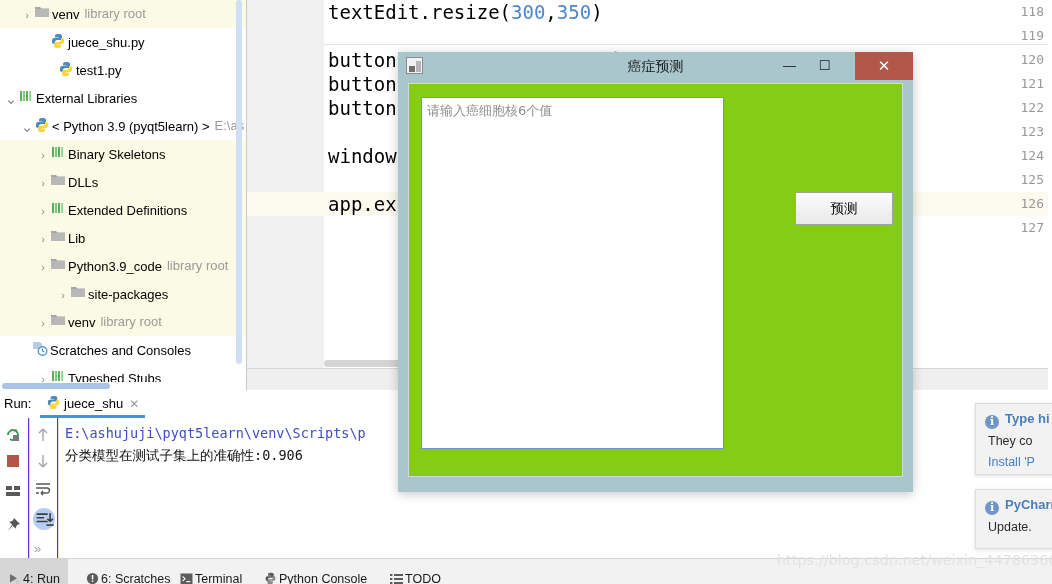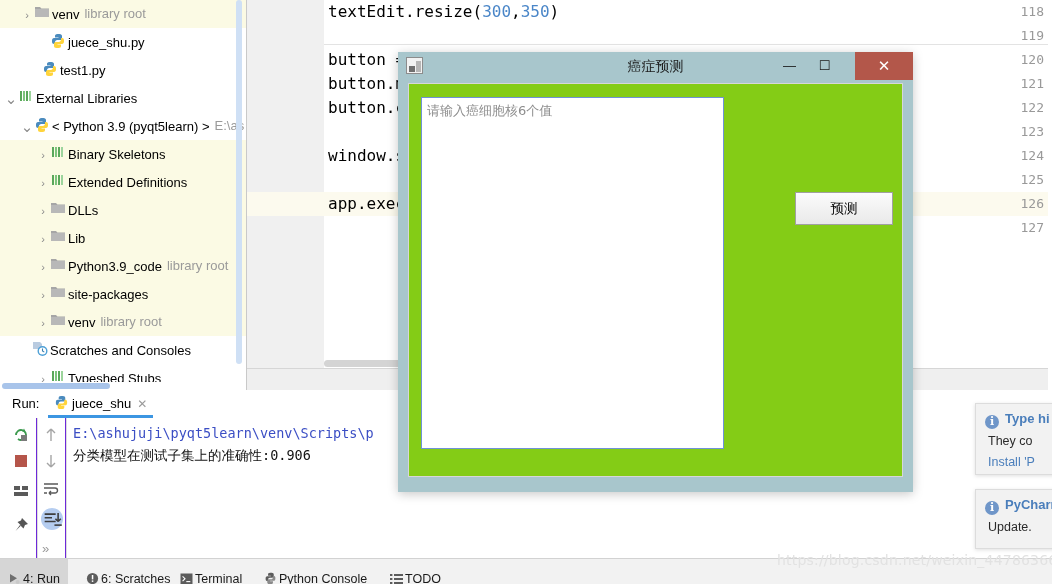--- a/index.html
+++ b/index.html
@@ -63,21 +63,21 @@
   #gutter {
     position: absolute; left: 0; top: 0; width: 77px; height: 390px;
     background: #f0f0f0;
   }
   .lnum {
     position: absolute; right: 8px; height: 24px; line-height: 24px;
     color: #999999; font-family: "DejaVu Sans Mono", monospace; font-size: 13px;
   }
   .code {
     position: absolute; left: 81px; height: 24px; line-height: 24px;
-    font-family: "DejaVu Sans Mono", monospace; font-size: 16px; color: #000;
+    font-family: "DejaVu Sans Mono", monospace; font-size: 19px; color: #000;
     white-space: pre;
   }
   .hlline {
     position: absolute; left: 77px; right: 0; height: 24px; background: #fcfaee;
   }
   .gutter-hlline {
     position: absolute; left: 0; width: 77px; height: 24px; background: #fcfaee;
   }
   .num { color: #4a86c8; }
   #editor-hscroll {
@@ -95,21 +95,20 @@
     position:absolute; left: 180px; top: 0; bottom: 0; width: 1px; background: #d6d6d6;
   }
   #editor-topline {
     position: absolute; left: 77px; top: 44px; right: 0; height: 1px; background: #e3e3e3;
   }
 
   
   #runpanel {
     position: absolute; left: 0; top: 390px; right: 0; bottom: 26px;
     background: #6d28d9;
-    margin-left: 8px;
   }
   #run-tabbar {
     position: absolute; left: 0; top: 0; right: 0; height: 28px;
     background: #ffffff;
   }
   #run-label {
     position: absolute; left: 4px; top: 0; height: 28px; line-height: 28px;
     font-size: 13px; color: #000;
   }
   #run-tab {
@@ -241,59 +240,59 @@
   <div id="sidebar">
     <div id="sidebar-rows">
         <div class="tree-row hl" style="padding-left: 20px;"><span class="arrow">›</span><span class="ico"><svg width="16" height="14" viewBox="0 0 16 14">
               <path d="M1 2h5l1.4 1.6H15V12H1z" fill="#a6a6a6"></path>
               <path d="M1 4h14v8H1z" fill="#b8b8b8"></path>
             </svg></span><span class="lbl">venv</span><span class="sub">library root</span></div>
         <div class="tree-row" style="padding-left: 36px;"><span class="arrow none">›</span><span class="ico"><svg width="16" height="16" viewBox="0 0 16 16">
               <path d="M7.5 1C5.5 1 5 2 5 3v1.5h3.5v.6H4C2.8 5.1 2 6 2 7.6v1.2C2 10.3 2.9 11 4 11h1V9.2C5 8 6 7 7.2 7h3C11.2 7 12 6.2 12 5.2V3c0-1-.8-2-2.5-2h-2z" fill="#4b8bbe"></path>
               <path d="M8.5 15c2 0 2.5-1 2.5-2v-1.5H7.5v-.6H12c1.2 0 2-.9 2-2.5V7.2C14 5.7 13.1 5 12 5h-1v1.8C11 8 10 9 8.8 9h-3C4.8 9 4 9.8 4 10.8V13c0 1 .8 2 2.5 2h2z" fill="#ffd43b"></path>
             </svg></span><span class="lbl">juece_shu.py</span></div>
-        <div class="tree-row" style="padding-left: 28px;"><span class="arrow none">›</span><span class="ico"><svg width="16" height="16" viewBox="0 0 16 16">
+        <div class="tree-row" style="padding-left: 44px;"><span class="arrow none">›</span><span class="ico"><svg width="16" height="16" viewBox="0 0 16 16">
               <path d="M7.5 1C5.5 1 5 2 5 3v1.5h3.5v.6H4C2.8 5.1 2 6 2 7.6v1.2C2 10.3 2.9 11 4 11h1V9.2C5 8 6 7 7.2 7h3C11.2 7 12 6.2 12 5.2V3c0-1-.8-2-2.5-2h-2z" fill="#4b8bbe"></path>
               <path d="M8.5 15c2 0 2.5-1 2.5-2v-1.5H7.5v-.6H12c1.2 0 2-.9 2-2.5V7.2C14 5.7 13.1 5 12 5h-1v1.8C11 8 10 9 8.8 9h-3C4.8 9 4 9.8 4 10.8V13c0 1 .8 2 2.5 2h2z" fill="#ffd43b"></path>
             </svg></span><span class="lbl">test1.py</span></div>
         <div class="tree-row" style="padding-left: 4px;"><span class="arrow" style="font-size: 15px; line-height: 20px;">⌄</span><span class="ico"><svg width="16" height="14" viewBox="0 0 16 14">
               <rect x="2" y="2" width="2" height="10" fill="#5aa85a"></rect>
               <rect x="5" y="2" width="2" height="10" fill="#7dc47d"></rect>
               <rect x="8" y="2" width="2" height="10" fill="#5aa85a"></rect>
               <rect x="11" y="2" width="2" height="10" fill="#9cd49c"></rect>
             </svg></span><span class="lbl">External Libraries</span></div>
         <div class="tree-row" style="padding-left: 20px;"><span class="arrow" style="font-size: 15px; line-height: 20px;">⌄</span><span class="ico"><svg width="16" height="16" viewBox="0 0 16 16">
               <path d="M7.5 1C5.5 1 5 2 5 3v1.5h3.5v.6H4C2.8 5.1 2 6 2 7.6v1.2C2 10.3 2.9 11 4 11h1V9.2C5 8 6 7 7.2 7h3C11.2 7 12 6.2 12 5.2V3c0-1-.8-2-2.5-2h-2z" fill="#4b8bbe"></path>
               <path d="M8.5 15c2 0 2.5-1 2.5-2v-1.5H7.5v-.6H12c1.2 0 2-.9 2-2.5V7.2C14 5.7 13.1 5 12 5h-1v1.8C11 8 10 9 8.8 9h-3C4.8 9 4 9.8 4 10.8V13c0 1 .8 2 2.5 2h2z" fill="#ffd43b"></path>
             </svg></span><span class="lbl">&lt; Python 3.9 (pyqt5learn) &gt;</span><span class="sub">E:\as</span></div>
         <div class="tree-row hl" style="padding-left: 36px;"><span class="arrow">›</span><span class="ico"><svg width="16" height="14" viewBox="0 0 16 14">
               <rect x="2" y="2" width="2" height="10" fill="#5aa85a"></rect>
               <rect x="5" y="2" width="2" height="10" fill="#7dc47d"></rect>
               <rect x="8" y="2" width="2" height="10" fill="#5aa85a"></rect>
               <rect x="11" y="2" width="2" height="10" fill="#9cd49c"></rect>
             </svg></span><span class="lbl">Binary Skeletons</span></div>
         <div class="tree-row hl" style="padding-left: 36px;"><span class="arrow">›</span><span class="ico"><svg width="16" height="14" viewBox="0 0 16 14">
+              <path d="M1 2h5l1.4 1.6H15V12H1z" fill="#a6a6a6"></path>
+              <path d="M1 4h14v8H1z" fill="#b8b8b8"></path>
+            </svg></span><span class="lbl">DLLs</span></div>
+        <div class="tree-row hl" style="padding-left: 36px;"><span class="arrow">›</span><span class="ico"><svg width="16" height="14" viewBox="0 0 16 14">
               <rect x="2" y="2" width="2" height="10" fill="#5aa85a"></rect>
               <rect x="5" y="2" width="2" height="10" fill="#7dc47d"></rect>
               <rect x="8" y="2" width="2" height="10" fill="#5aa85a"></rect>
               <rect x="11" y="2" width="2" height="10" fill="#9cd49c"></rect>
             </svg></span><span class="lbl">Extended Definitions</span></div>
         <div class="tree-row hl" style="padding-left: 36px;"><span class="arrow">›</span><span class="ico"><svg width="16" height="14" viewBox="0 0 16 14">
               <path d="M1 2h5l1.4 1.6H15V12H1z" fill="#a6a6a6"></path>
               <path d="M1 4h14v8H1z" fill="#b8b8b8"></path>
-            </svg></span><span class="lbl">DLLs</span></div>
-        <div class="tree-row hl" style="padding-left: 36px;"><span class="arrow">›</span><span class="ico"><svg width="16" height="14" viewBox="0 0 16 14">
-              <path d="M1 2h5l1.4 1.6H15V12H1z" fill="#a6a6a6"></path>
-              <path d="M1 4h14v8H1z" fill="#b8b8b8"></path>
             </svg></span><span class="lbl">Lib</span></div>
         <div class="tree-row hl" style="padding-left: 36px;"><span class="arrow">›</span><span class="ico"><svg width="16" height="14" viewBox="0 0 16 14">
               <path d="M1 2h5l1.4 1.6H15V12H1z" fill="#a6a6a6"></path>
               <path d="M1 4h14v8H1z" fill="#b8b8b8"></path>
             </svg></span><span class="lbl">Python3.9_code</span><span class="sub">library root</span></div>
-        <div class="tree-row hl" style="padding-left: 36px;"><span class="arrow">›</span><span class="ico"><svg width="16" height="14" viewBox="0 0 16 14">
+        <div class="tree-row hl" style="padding-left: 56px;"><span class="arrow">›</span><span class="ico"><svg width="16" height="14" viewBox="0 0 16 14">
               <path d="M1 2h5l1.4 1.6H15V12H1z" fill="#a6a6a6"></path>
               <path d="M1 4h14v8H1z" fill="#b8b8b8"></path>
             </svg></span><span class="lbl">site-packages</span></div>
         <div class="tree-row hl" style="padding-left: 36px;"><span class="arrow">›</span><span class="ico"><svg width="16" height="14" viewBox="0 0 16 14">
               <path d="M1 2h5l1.4 1.6H15V12H1z" fill="#a6a6a6"></path>
               <path d="M1 4h14v8H1z" fill="#b8b8b8"></path>
             </svg></span><span class="lbl">venv</span><span class="sub">library root</span></div>
         <div class="tree-row" style="padding-left: 18px;"><span class="arrow none">›</span><span class="ico"><svg width="17" height="16" viewBox="0 0 17 16">
               <path d="M1 1h7l2 2v5H1z" fill="#b9cbe0"></path>
               <circle cx="10.5" cy="10" r="5" fill="#4c9fd6"></circle>

